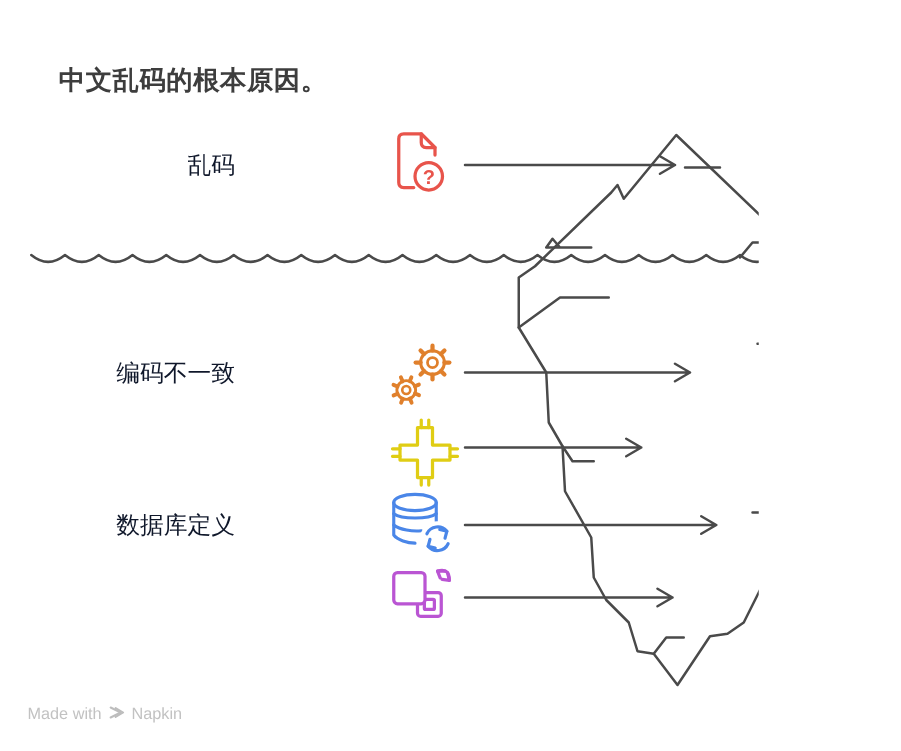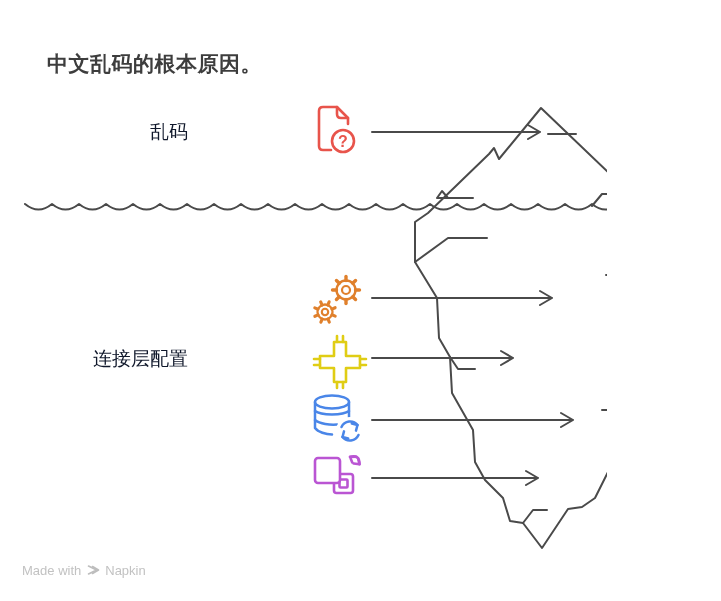--- a/index.html
+++ b/index.html
@@ -30,21 +30,22 @@
       <path d="M372 298 H552 M552 298 L540 291 M552 298 L540 305"></path>
       <path d="M372 358 H513 M513 358 L501 351 M513 358 L501 365"></path>
       <path d="M372 420 H573 M573 420 L561 413 M573 420 L561 427"></path>
       <path d="M372 478 H538 M538 478 L526 471 M538 478 L526 485"></path>
     </g>
   </svg>
 
   <div class="title">中文乱码的根本原因。</div>
 
   <div class="row-label" style="top:119px">乱码</div>
-  <div class="row-label" style="top:346px">连接层配置</div>
+  <div class="row-label" style="top:286px">编码不一致</div>
+  <div class="row-label" style="top:407px">数据库定义</div>
 
   <div class="icon" style="left:308px;top:100px">
     <svg width="56" height="60" viewBox="0 0 56 60">
       <g stroke="#e8544b" stroke-width="2.6" fill="none" stroke-linecap="round" stroke-linejoin="round">
         <path d="M40 24 V18 L29 7 H15 Q11 7 11 11 V46 Q11 50 15 50 H23"></path>
         <path d="M29 7 V14 Q29 18 33 18 H40"></path>
         <circle cx="35" cy="41" r="11" fill="#ffffff"></circle>
       </g>
       <text x="35" y="47" text-anchor="middle" font-size="16" font-weight="bold" fill="#e8544b">?</text>
     </svg>

